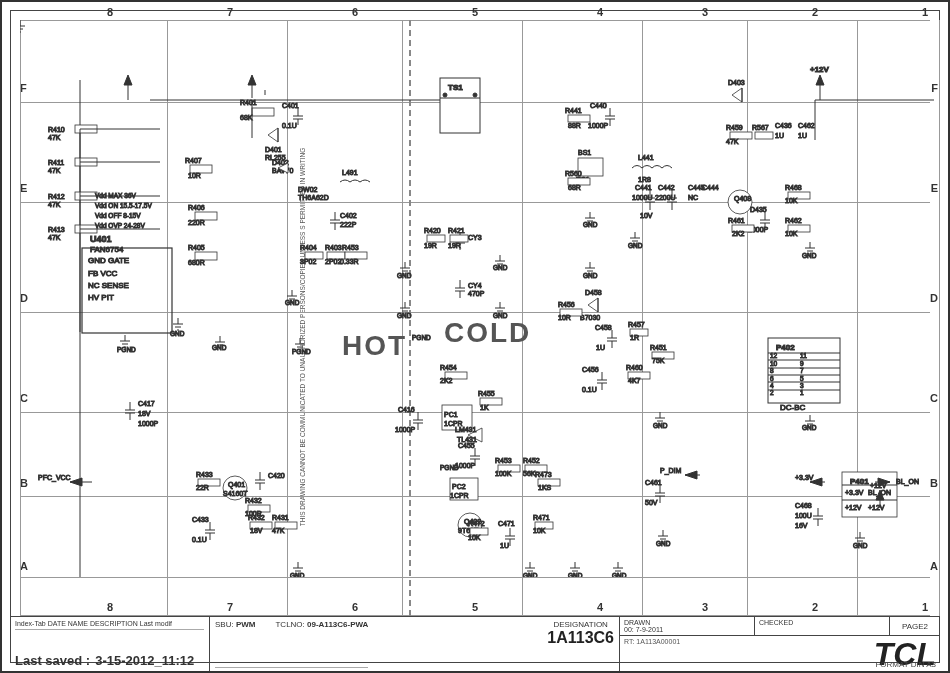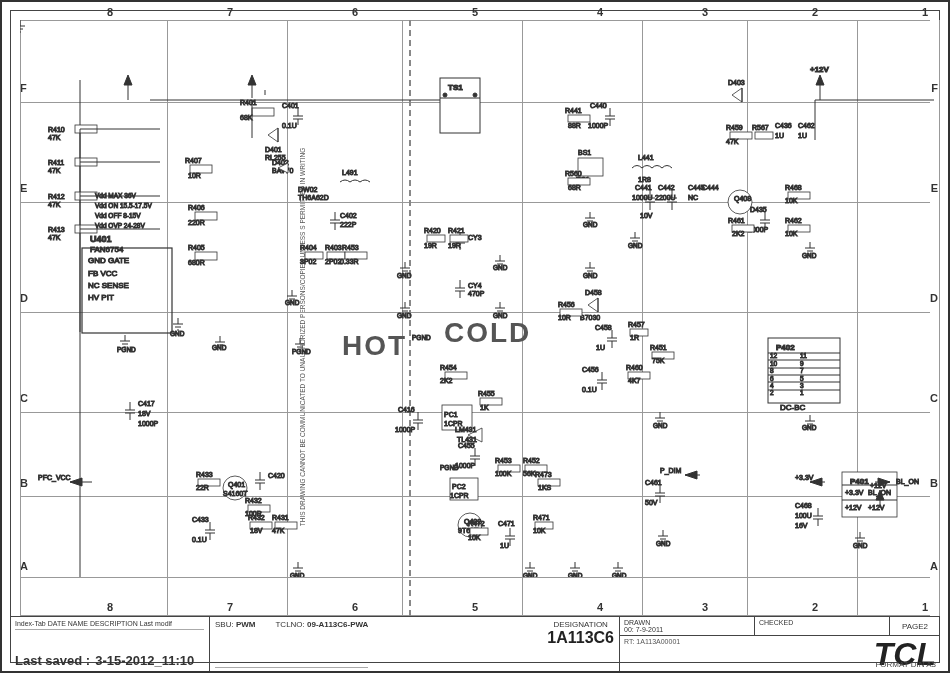--- a/index.html
+++ b/index.html
@@ -626,21 +626,21 @@
   </svg>
 
   <div style="position:absolute; bottom:0; left:8px; right:8px; height:55px; border-top:1px solid #444; display:flex;">
 
     <div style="width:200px; border-right:1px solid #444; padding:3px 5px; font-size:8px; color:#333; display:flex; flex-direction:column; justify-content:space-between;">
       <div style="font-size:7px; border-bottom:1px solid #aaa; padding-bottom:2px;">
         <span>Index-Tab  DATE  NAME  DESCRIPTION  Last modif</span>
       </div>
       <div style="font-size:13px; font-weight:bold; display:flex; align-items:center; gap:5px;">
         <span>Last saved :</span>
-        <span>3-15-2012_11:10</span>
+        <span>3-15-2012_11:12</span>
       </div>
     </div>
 
     <div style="flex:1; border-right:1px solid #444; padding:3px 5px; display:flex; flex-direction:row; justify-content:space-between;">
       <div style="display:flex; gap:20px; font-size:8px; color:#333; border-bottom:1px solid #aaa; padding-bottom:2px;">
         <span>SBU: <strong>PWM</strong></span>
         <span>TCLNO: <strong>09-A113C6-PWA</strong></span>
       </div>
       <div style="text-align:center;">
         <div style="font-size:8px; color:#333;">DESIGNATION</div>

